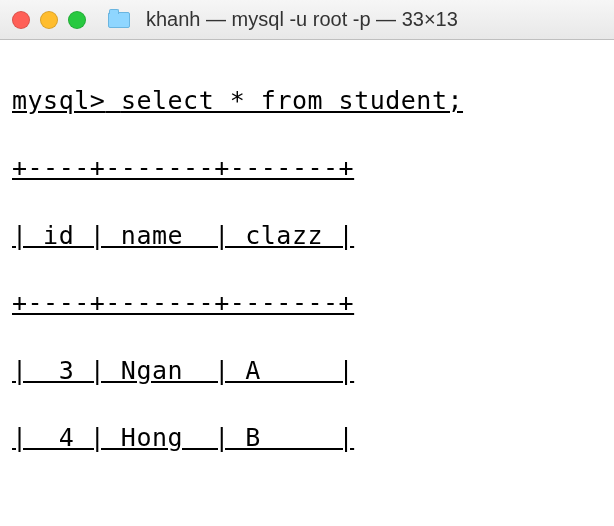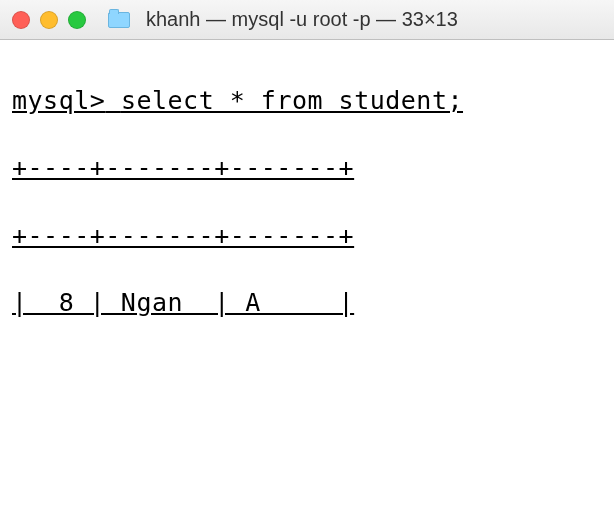--- a/index.html
+++ b/index.html
@@ -88,21 +88,23 @@
     <div class="traffic-light tl-yellow"></div>
     <div class="traffic-light tl-green"></div>
   </div>
   <div class="folder-icon"></div>
   <div class="window-title">khanh — mysql -u root -p — 33×13</div>
 </div>
 
 <div class="terminal">
 <span class="line"><span>mysql&gt;</span> <span>select * from student;</span></span>
 <span class="line">+----+-------+-------+</span>
+<span class="line">| id | name  | clazz |</span>
 <span class="line">+----+-------+-------+</span>
-<span class="line">|  8 | Ngan  | A     |</span>
+<span class="line">|  3 | Ngan  | A     |</span>
+<span class="line">|  4 | Hong  | B     |</span>
 
 
 
 
 <span class="line"></span>
 
 </div>
 
 </body></html>

